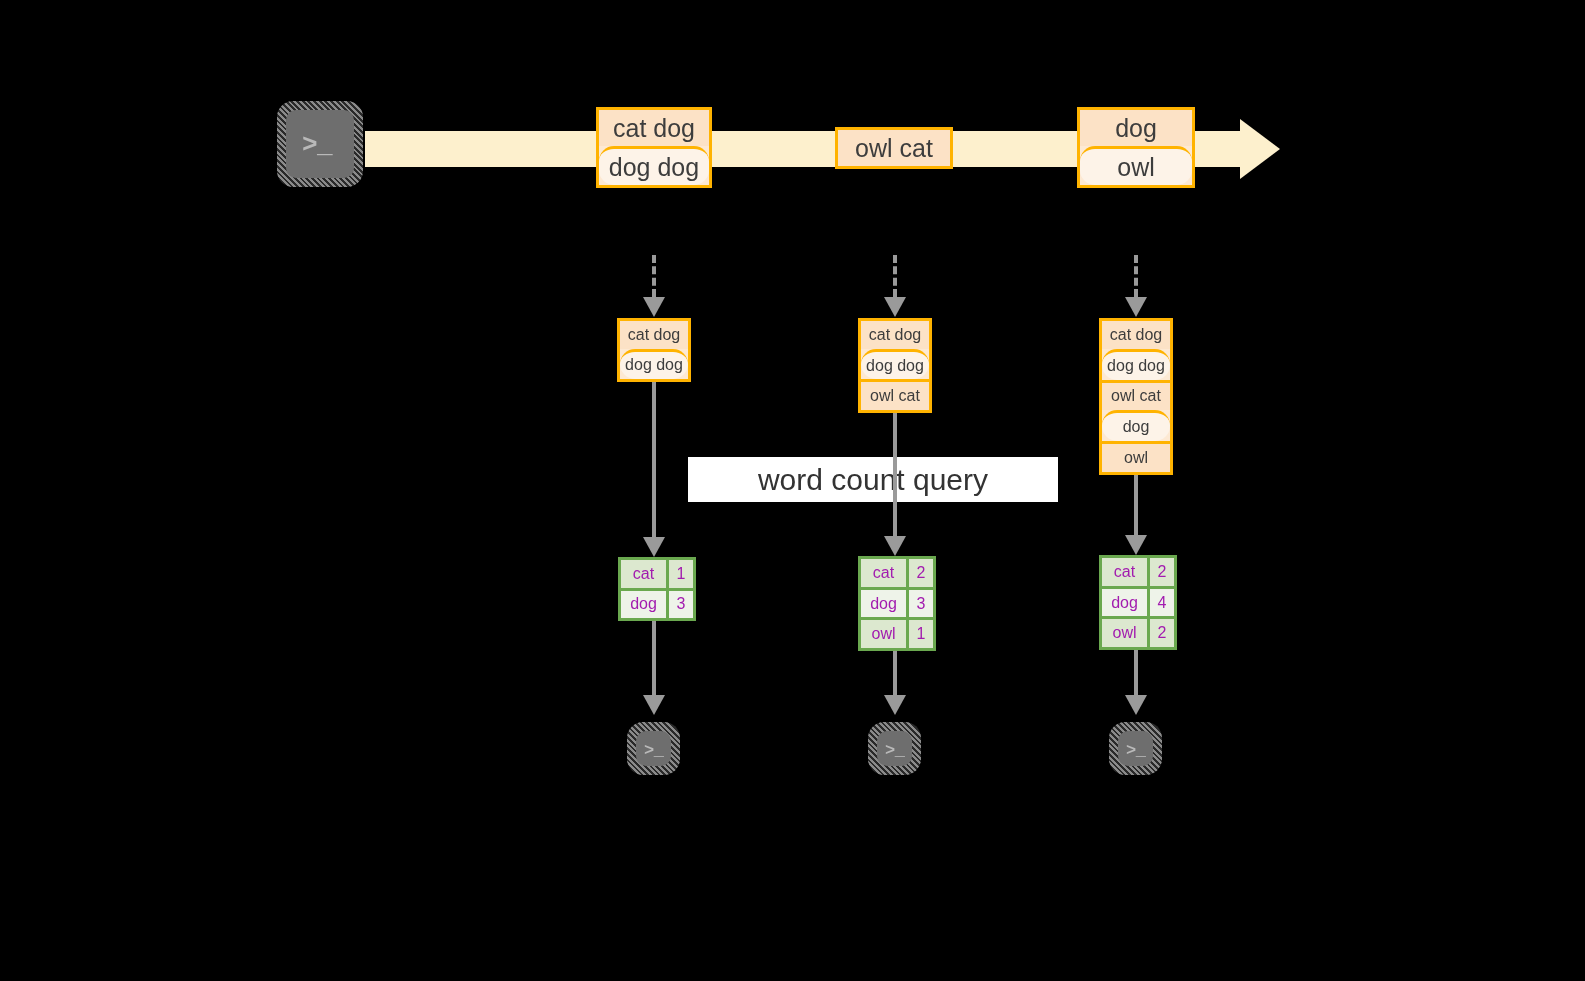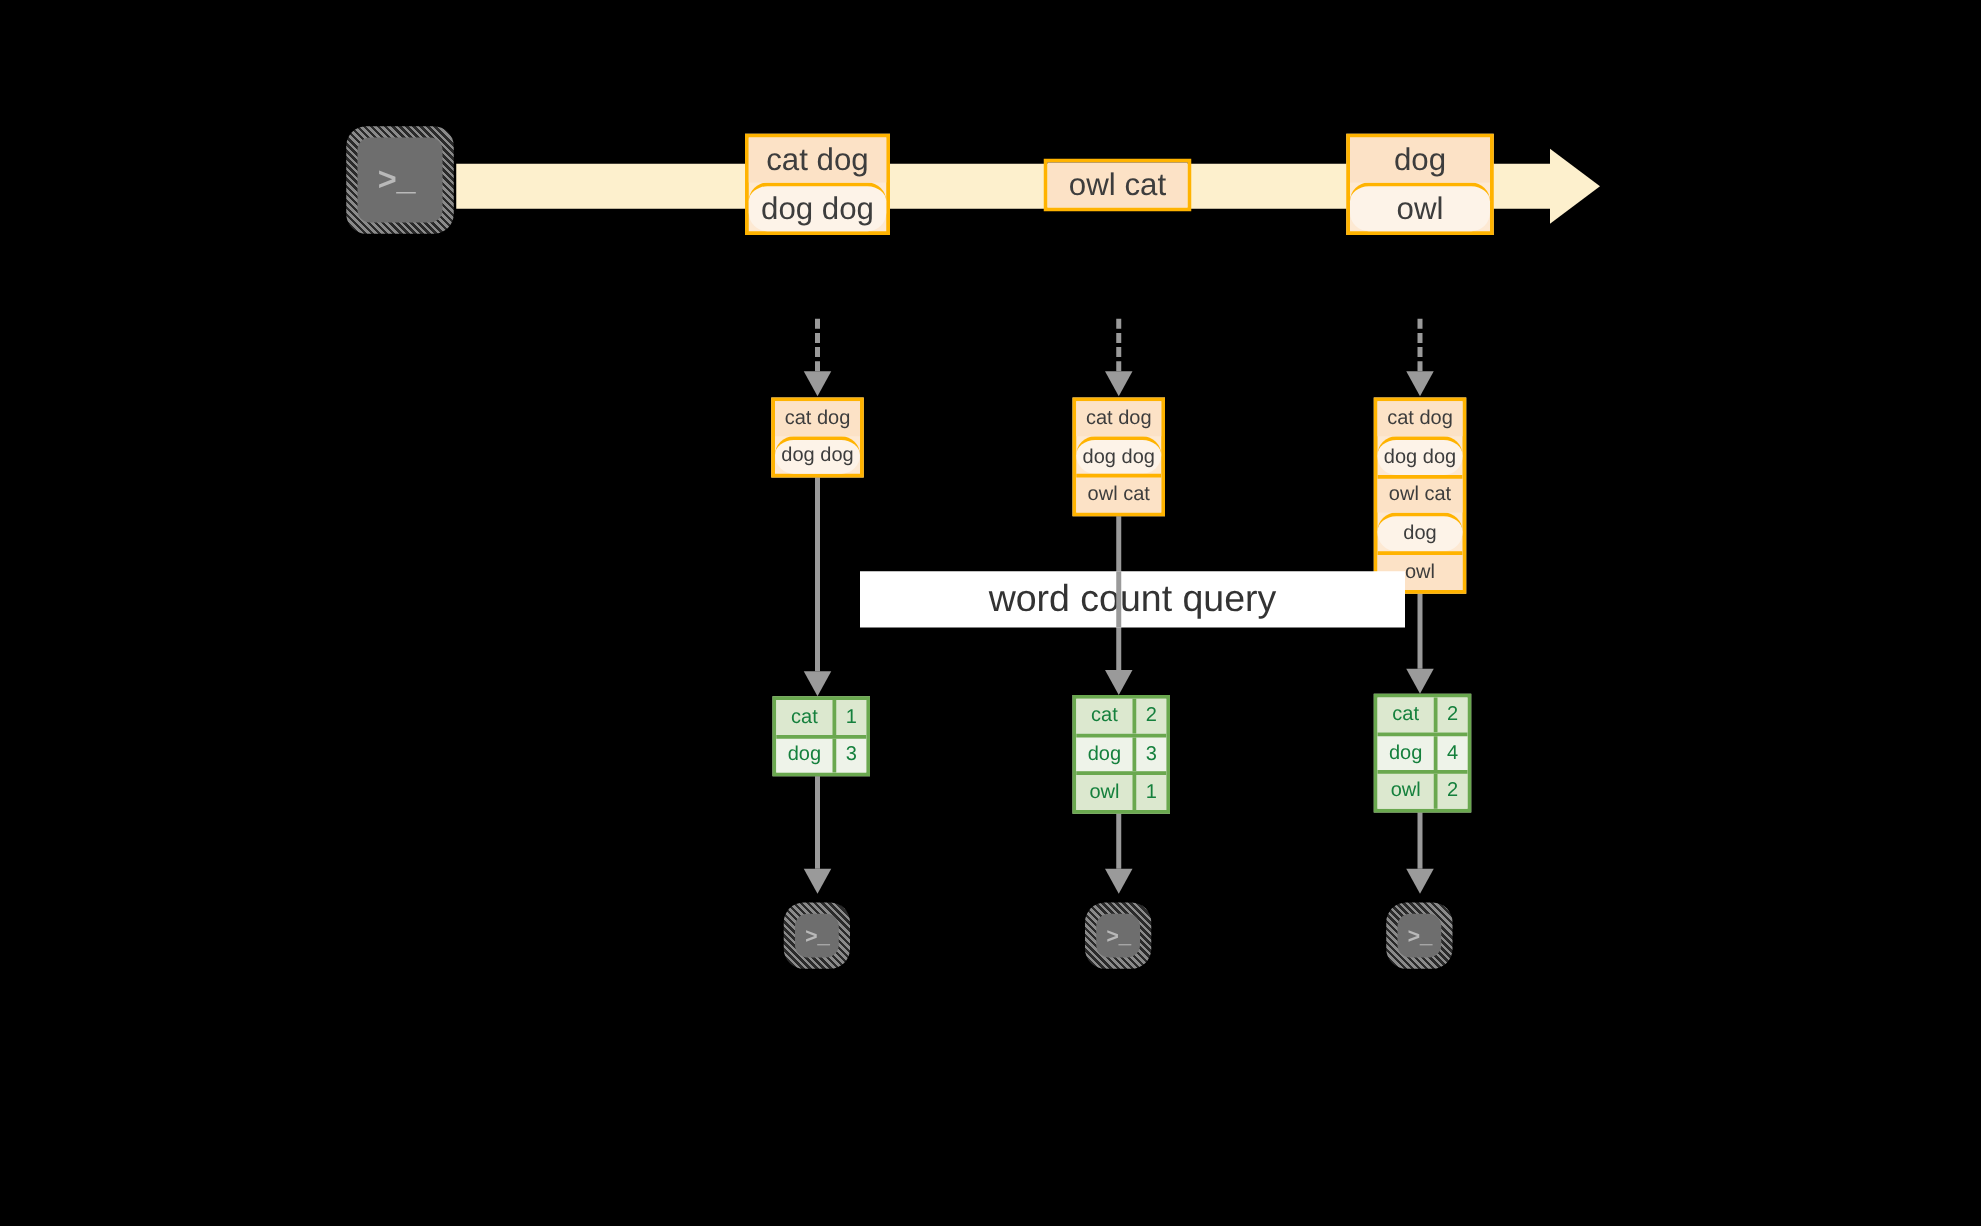--- a/index.html
+++ b/index.html
@@ -121,21 +121,21 @@
   }
   .gbox .grow + .grow { border-top: 3px solid #6aa84f; }
   .grow.dark  { background: #dce8cf; }
   .grow.light { background: #eef3e9; }
   .gbox .gcell {
     box-sizing: border-box;
     display: flex;
     align-items: center;
     justify-content: center;
     font-size: 16px;
-    color: #15803d;
+    color: #a21caf;
     white-space: nowrap;
   }
   .gbox .gcell.key { width: 47px; }
   .gbox .gcell.val { width: 28px; border-left: 3px solid #6aa84f; }
 
   
   .conn {
     position: absolute;
     z-index: 2;
   }
@@ -320,20 +320,20 @@
     <div class="shaft" style="top:0; height:45px;"></div>
     <div class="head" style="top:45px;"></div>
   </div>
 
   <div class="terminal" style="left:1109px; top:722px; width:53px; height:53px;">
     <div class="hatch"></div>
     <div class="face"></div>
     <div class="glyph" style="left:8px; top:11px; font-size:17px;">&gt;_</div>
   </div>
 
-  <div class="query-band" style="left:688px; top:457px; width:436px; height:45px;">
+  <div class="query-band" style="left:688px; top:457px; width:370px; height:45px;">
     <span class="qtext">word count query</span>
   </div>
 
   <div class="abs" style="left:652px; top:457px; width:4px; height:45px; background:#9a9a9a; z-index:5;"></div>
   <div class="abs" style="left:893px; top:457px; width:4px; height:45px; background:#9a9a9a; z-index:5;"></div>
 
 </div>
 
 </body></html>

